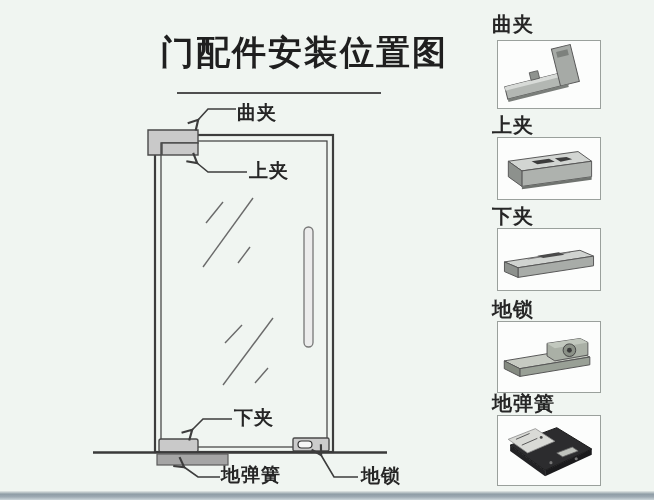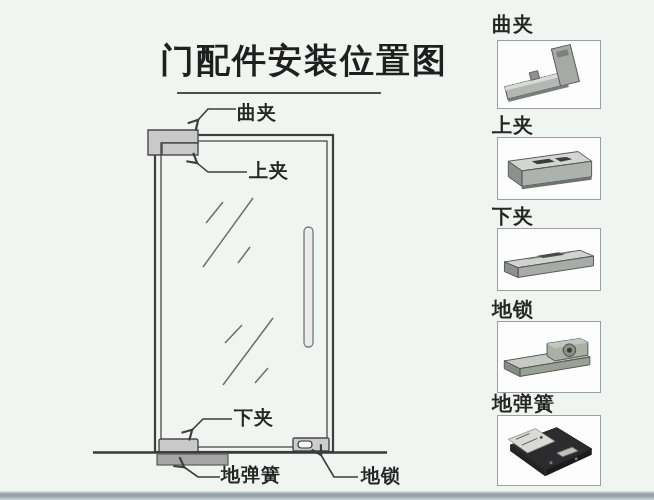--- a/index.html
+++ b/index.html
@@ -4,21 +4,21 @@
 <style>
   html,body{margin:0;padding:0;}
   body{
     width:654px;height:500px;position:relative;overflow:hidden;
     background:#f0f5f1;
     font-family:"Liberation Sans","DejaVu Sans",sans-serif;
     color:#222;
   }
   .abs{position:absolute;}
   .title{
-    left:160px;top:38px;width:320px;
+    left:160px;top:30px;width:320px;
     font-size:34px;font-weight:bold;letter-spacing:2px;color:#1f1f1f;
     white-space:nowrap;
   }
   .title-underline{
     left:177px;top:92px;width:204px;height:2px;background:#4f4f4f;
   }
   .dlabel{
     font-size:19px;font-weight:600;color:#262626;letter-spacing:1px;white-space:nowrap;
   }
   .lbl-qujia{left:237px;top:100px;}

